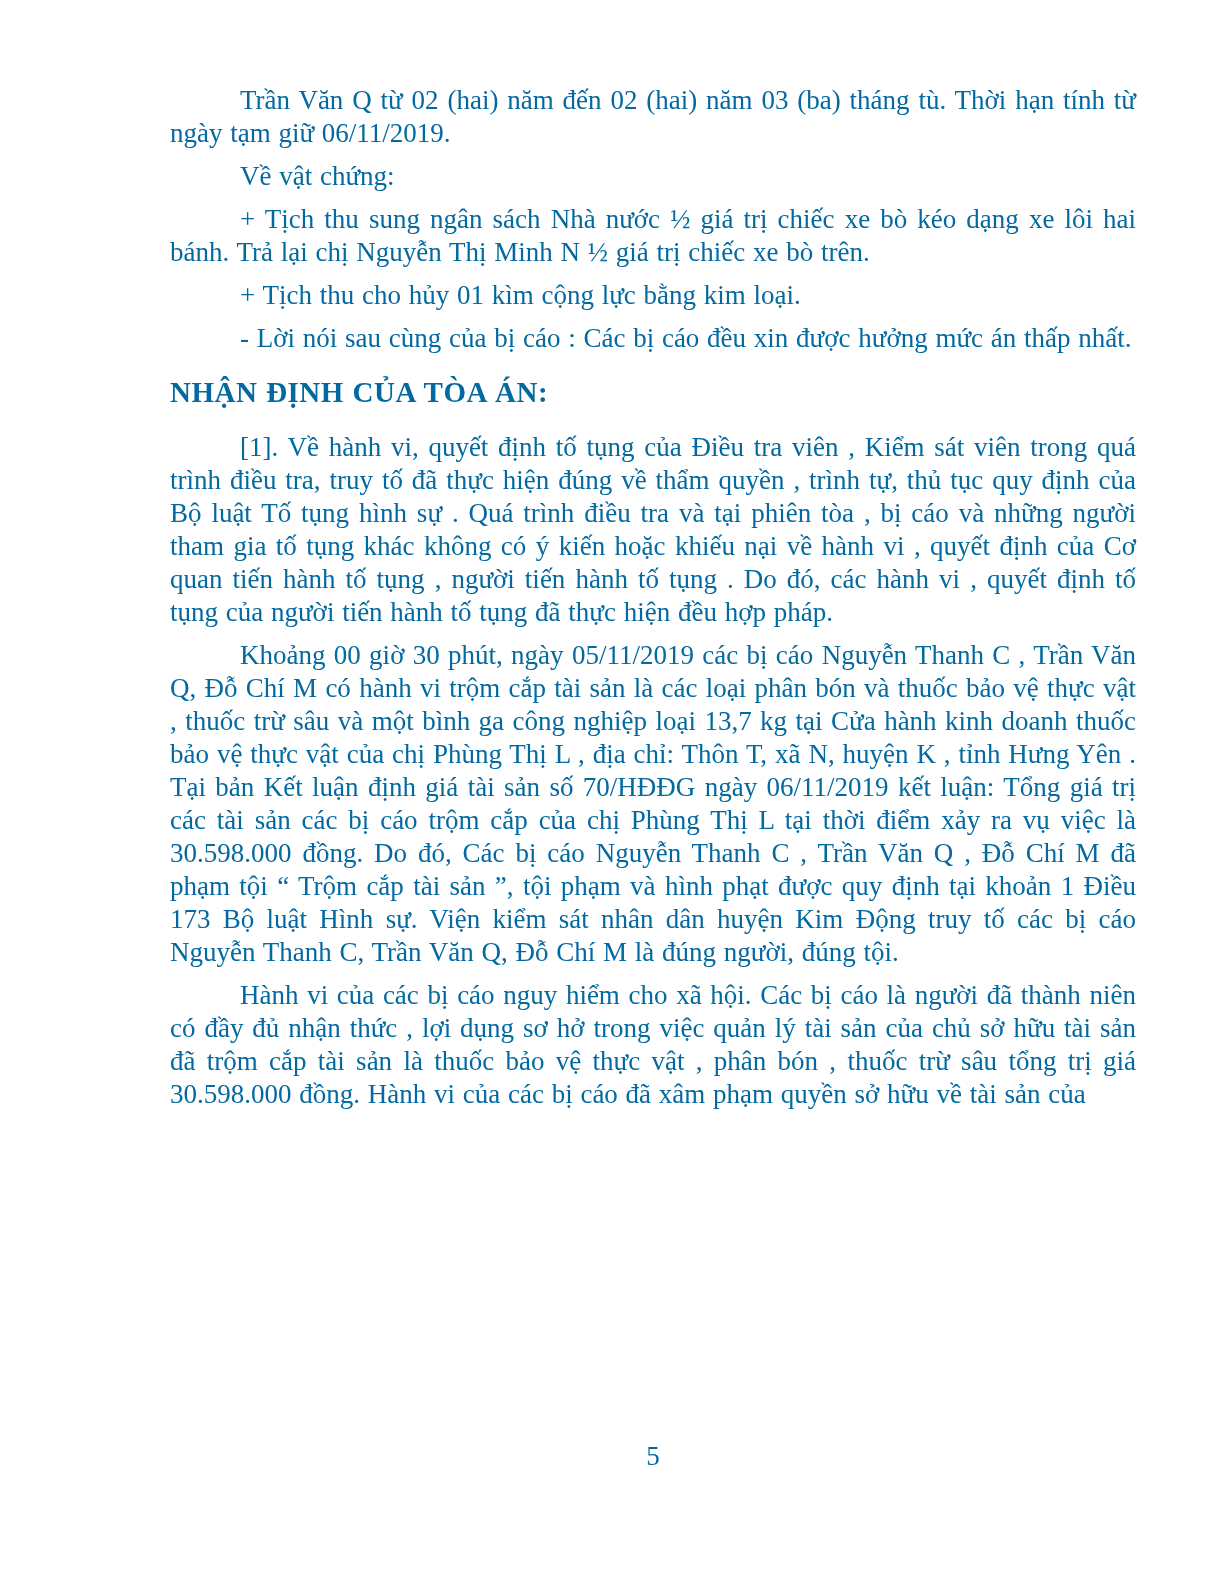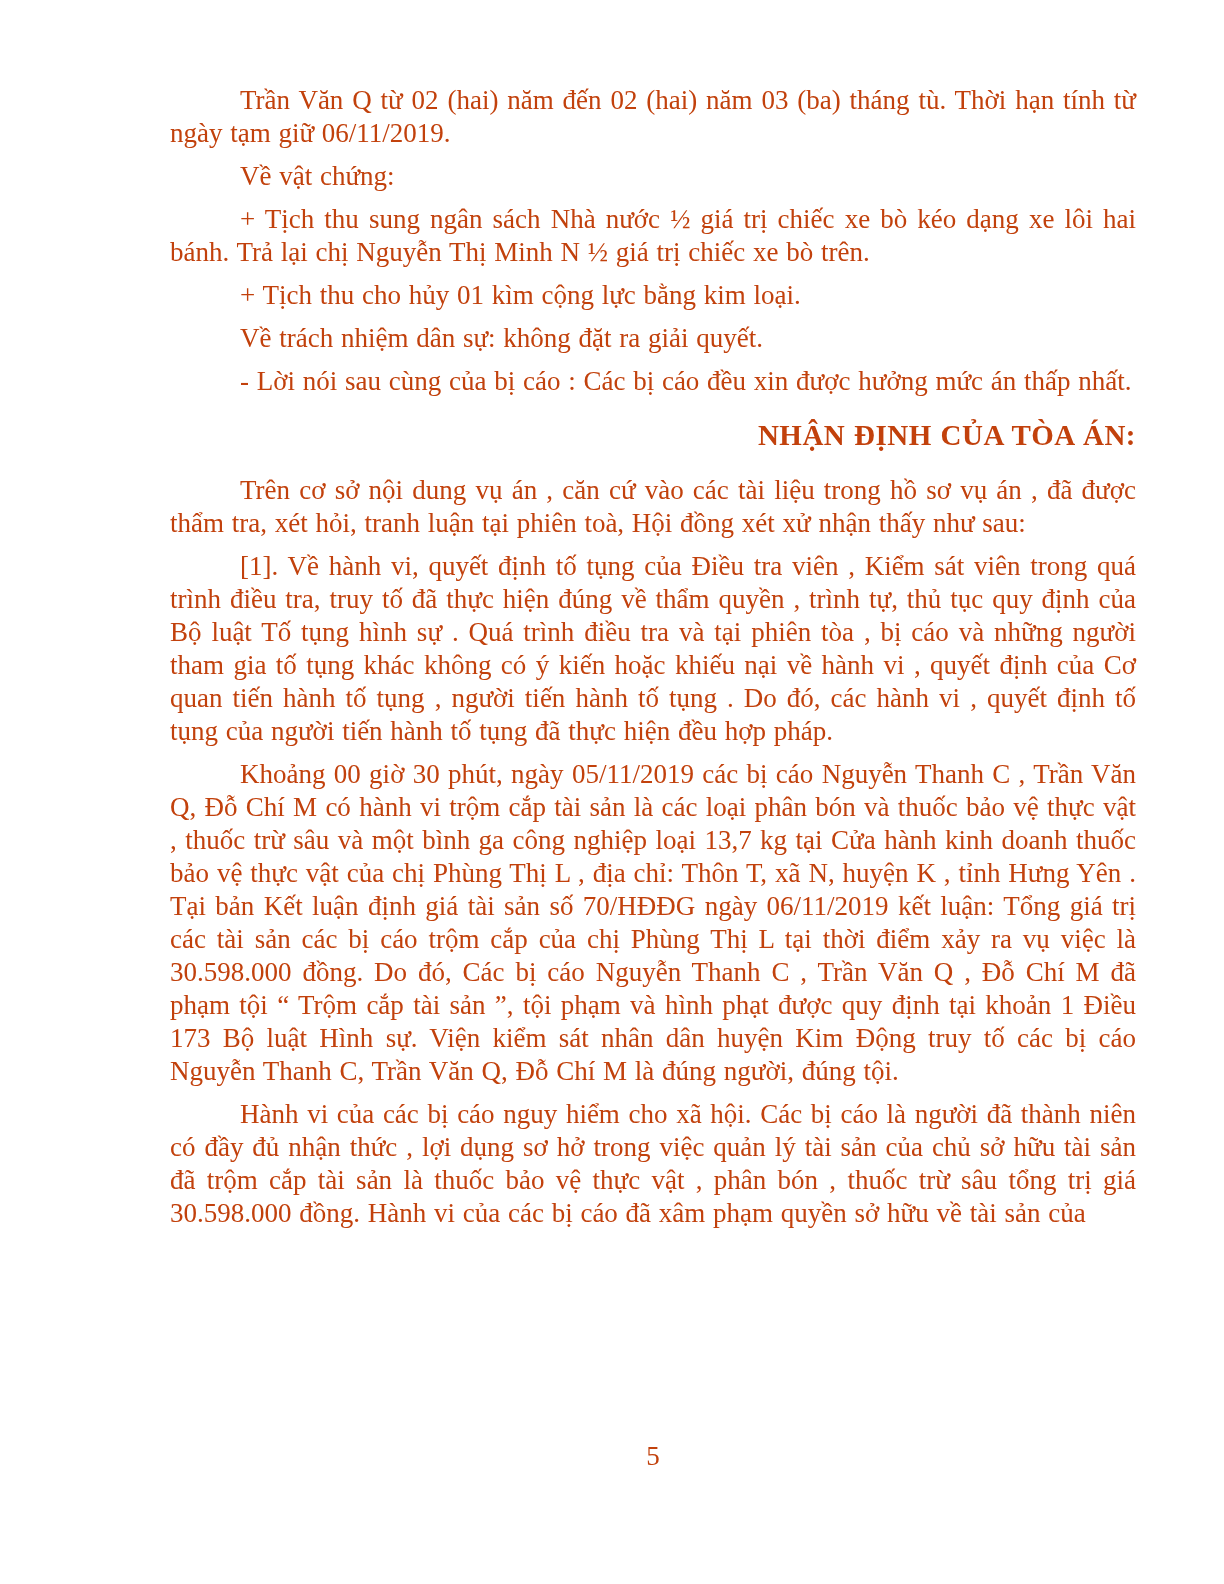--- a/index.html
+++ b/index.html
@@ -5,21 +5,21 @@
   html, body {
     margin: 0;
     padding: 0;
     background: #ffffff;
   }
   .page {
     position: relative;
     width: 1224px;
     height: 1584px;
     background: #ffffff;
-    color: #c2410c;
+    color: #0369a1;
     font-family: "Liberation Serif", "DejaVu Serif", serif;
     overflow: hidden;
   }
   .content {
     position: absolute;
     left: 170px;
     top: 84px;
     width: 966px;
   }
   .para {
@@ -28,21 +28,21 @@
     line-height: 33px;
     text-align: justify;
     text-indent: 70px;
     word-spacing: 1px;
   }
   .heading {
     margin: 20px 0 22px 0;
     font-size: 29px;
     line-height: 34px;
     font-weight: bold;
-    text-align: right;
+    text-align: left;
     text-indent: 0;
     letter-spacing: 0.5px;
   }
   .page-number {
     position: absolute;
     left: 170px;
     top: 1440px;
     width: 966px;
     text-align: center;
     font-size: 27px;
@@ -51,22 +51,20 @@
 </style>
 </head>
 <body>
 
 <div class="page">
   <div class="content">
     <p class="para">Trần Văn Q  từ  02 (hai) năm đến 02 (hai) năm 03 (ba) tháng tù. Thời hạn tính từ ngày tạm giữ 06/11/2019.</p>
     <p class="para">Về vật chứng:</p>
     <p class="para">+ Tịch thu sung ngân sách Nhà nước ½ giá trị chiếc xe bò kéo dạng xe lôi hai bánh. Trả lại chị Nguyễn Thị Minh N ½ giá trị chiếc xe bò trên.</p>
     <p class="para">+ Tịch thu cho hủy 01 kìm cộng lực bằng kim loại.</p>
-    <p class="para">Về trách nhiệm dân sự: không đặt ra giải quyết.</p>
     <p class="para">- Lời nói sau cùng của bị cáo : Các bị cáo đều xin được hưởng mức án thấp nhất.</p>
     <h2 class="para heading">NHẬN ĐỊNH CỦA TÒA ÁN:</h2>
-    <p class="para">Trên cơ sở nội dung vụ án , căn cứ vào các tài liệu trong hồ sơ vụ án , đã được thẩm tra, xét hỏi, tranh luận tại phiên toà, Hội đồng xét xử nhận thấy như sau:</p>
     <p class="para">[1]. Về hành vi, quyết định tố tụng của Điều tra viên , Kiểm sát viên trong quá trình điều tra, truy tố đã thực hiện đúng về thẩm quyền , trình tự, thủ tục quy định của Bộ luật Tố tụng hình sự . Quá trình điều tra và tại phiên tòa , bị cáo và những người tham gia tố tụng khác không có ý kiến hoặc khiếu nại về hành vi , quyết định của Cơ quan tiến hành tố tụng , người tiến hành tố tụng . Do đó, các hành vi , quyết định tố tụng của người tiến hành tố tụng đã thực hiện đều hợp pháp.</p>
     <p class="para">Khoảng 00 giờ 30 phút, ngày 05/11/2019 các bị cáo Nguyễn Thanh C , Trần Văn Q, Đỗ Chí M  có hành vi trộm cắp tài sản là các loại phân bón và thuốc bảo vệ thực vật , thuốc trừ sâu và một bình ga công nghiệp loại 13,7 kg tại Cửa hành kinh doanh thuốc bảo vệ thực vật của chị Phùng Thị L , địa chỉ: Thôn T, xã N, huyện K , tỉnh Hưng Yên . Tại bản Kết luận định giá tài sản số 70/HĐĐG ngày 06/11/2019 kết luận: Tổng giá trị các tài sản các bị cáo trộm cắp của chị Phùng Thị L tại thời điểm xảy ra vụ việc là 30.598.000 đồng. Do đó, Các bị cáo Nguyễn Thanh C , Trần Văn Q , Đỗ Chí M  đã phạm tội “ Trộm cắp tài sản ”, tội phạm và hình phạt được quy định tại khoản 1 Điều 173 Bộ luật Hình sự. Viện kiểm sát nhân dân huyện Kim Động truy tố các bị cáo Nguyễn Thanh C, Trần Văn Q, Đỗ Chí M là đúng người, đúng tội.</p>
     <p class="para">Hành vi của các bị cáo nguy hiểm cho xã hội. Các bị cáo là người đã thành niên có đầy đủ nhận thức , lợi dụng sơ hở trong việc quản lý tài sản của chủ sở hữu tài sản đã trộm cắp tài sản là thuốc bảo vệ thực vật , phân bón , thuốc trừ sâu tổng trị giá 30.598.000 đồng. Hành vi của các bị cáo đã xâm phạm quyền sở hữu về tài sản của</p>
   </div>
   <div class="page-number">5</div>
 </div>
 
 </body></html>

